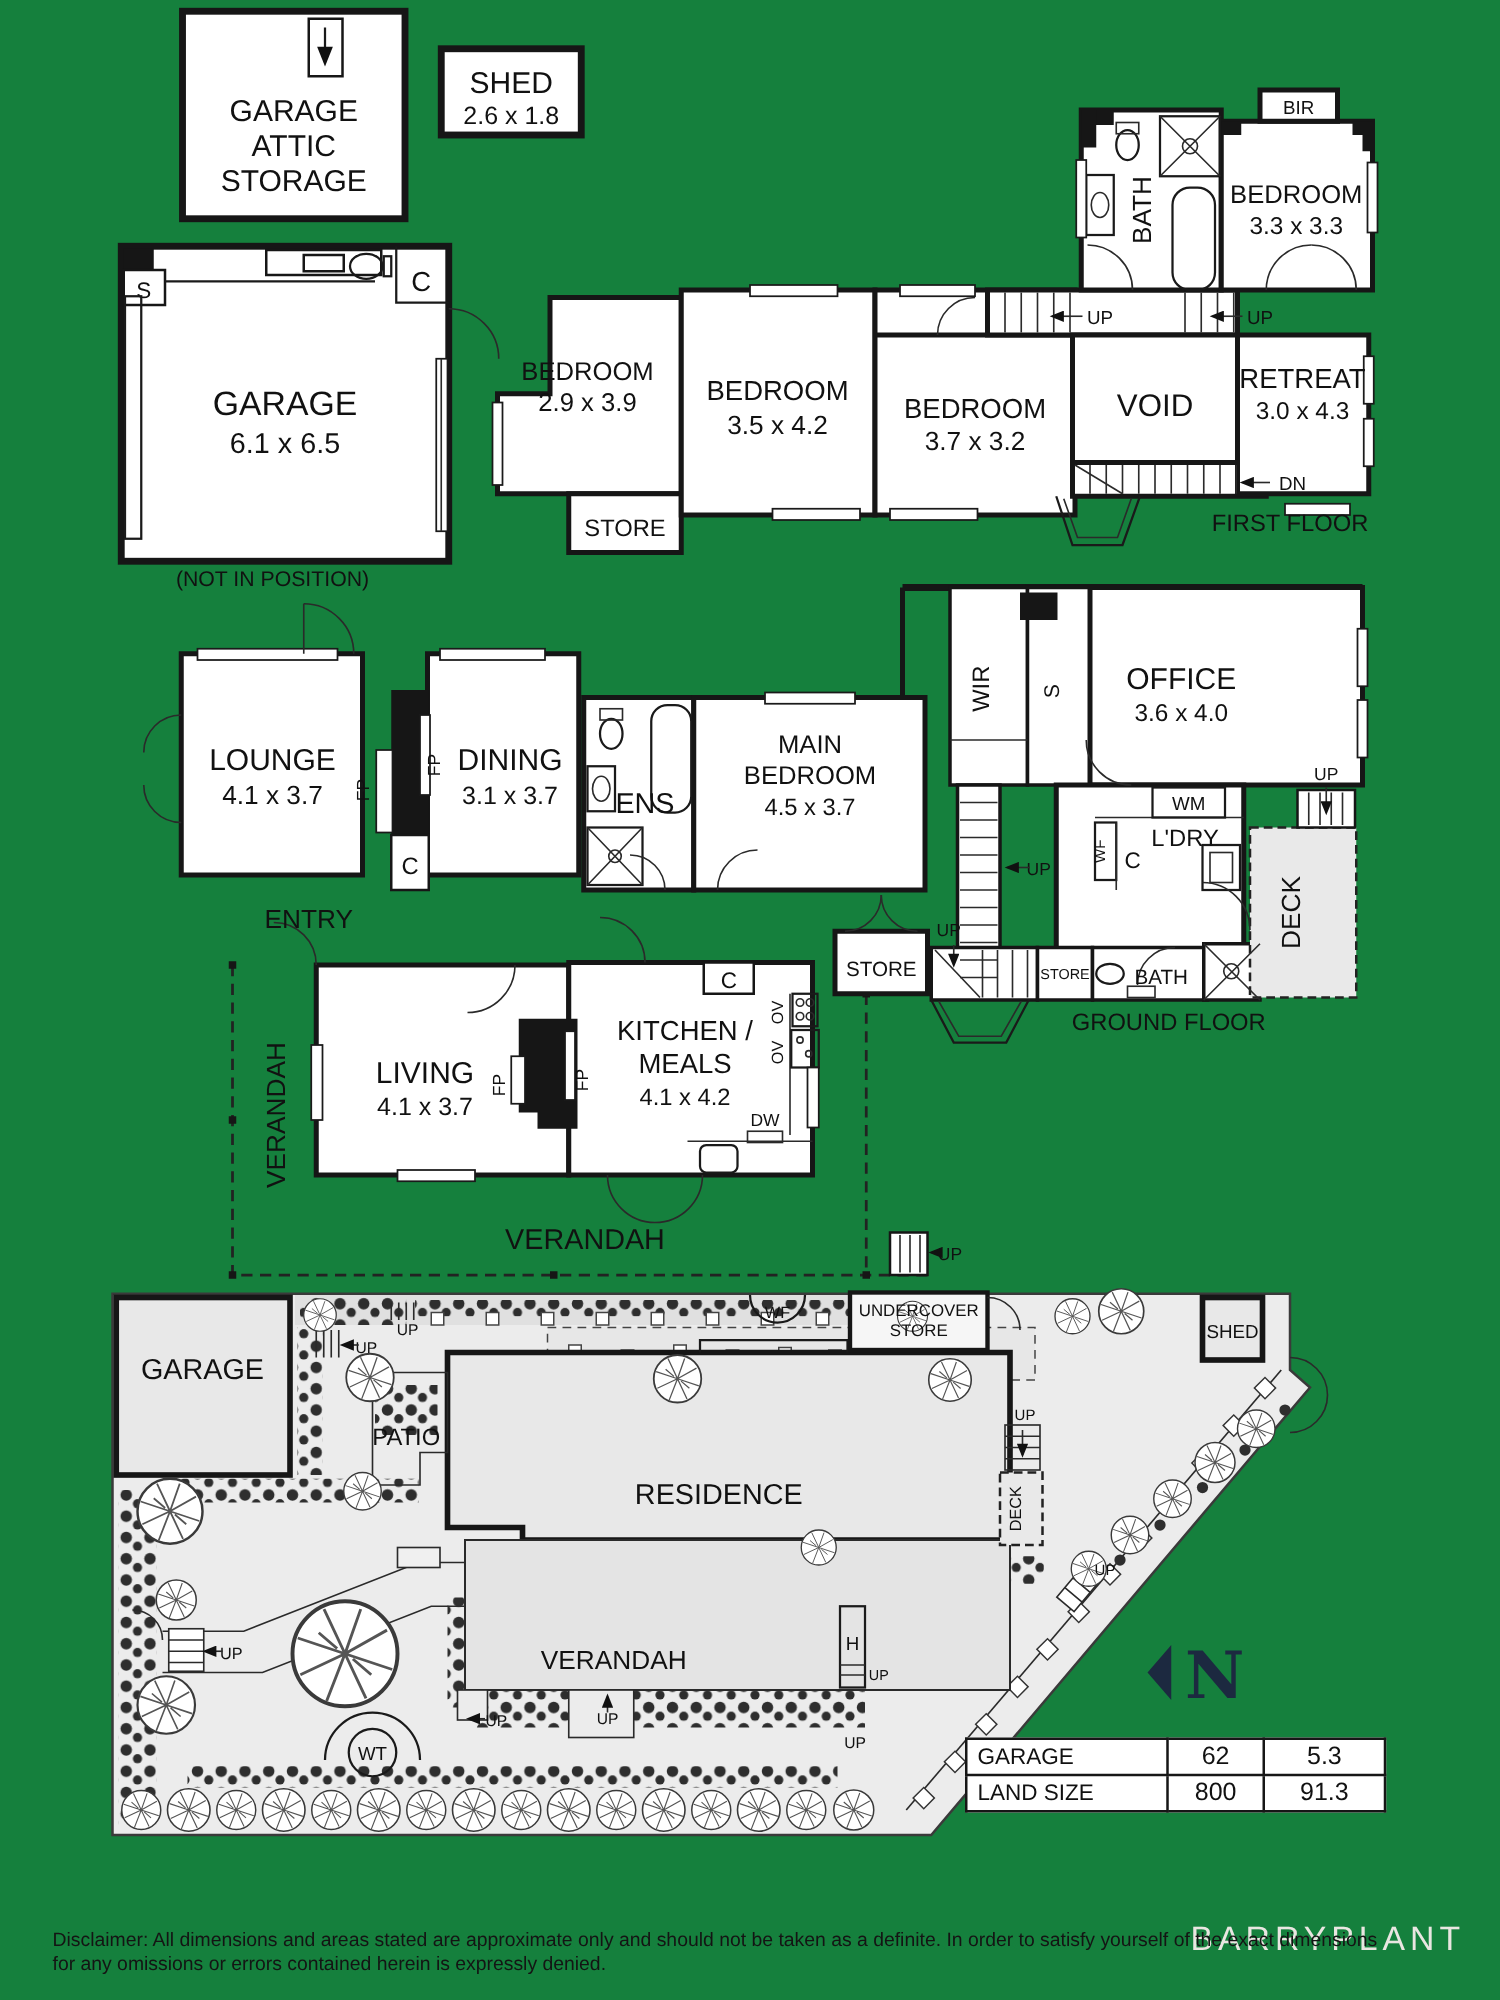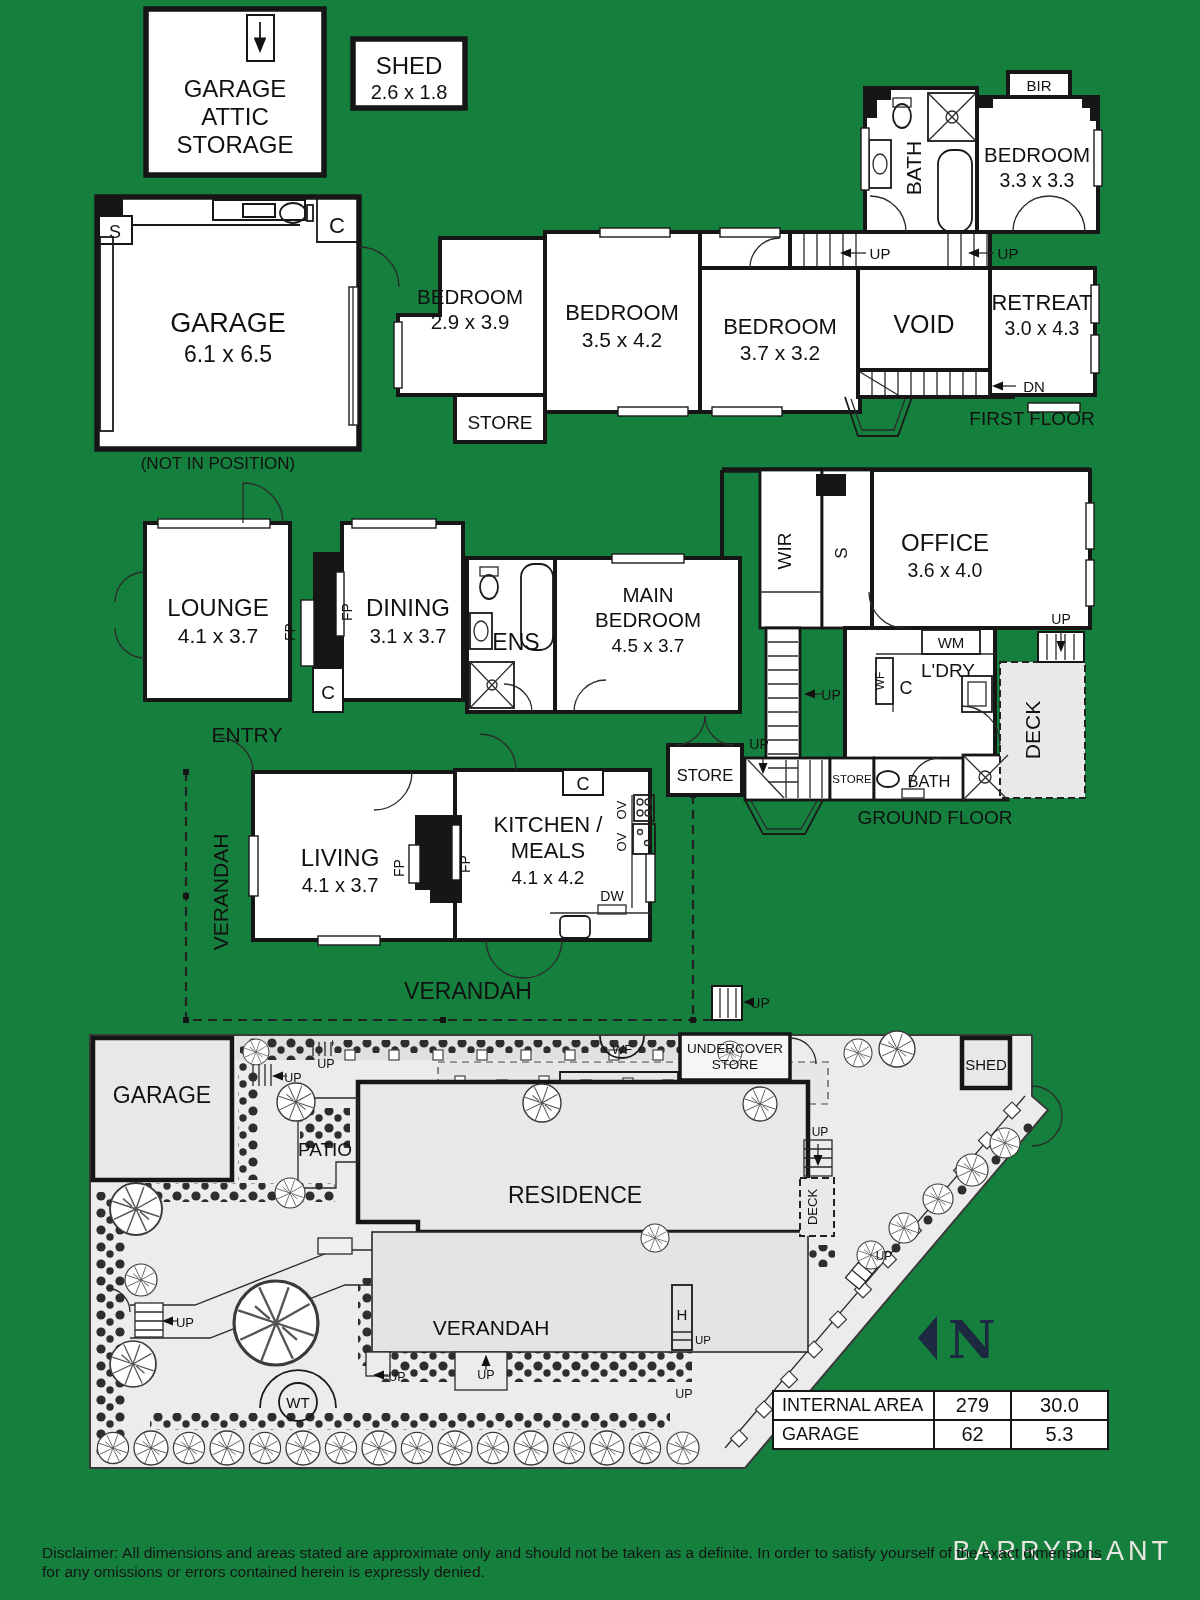--- a/index.html
+++ b/index.html
@@ -537,28 +537,28 @@
 <div class="watermark">BARRYPLANT</div>
 
 <table class="legend">
   <colgroup>
         <col class="c1">
         <col class="c2">
         <col class="c3">
       </colgroup>
   <tbody>
   <tr>
-    <td>INTERNAL AREA</td>
-    <td class="num">279</td>
-    <td class="num">30.0</td>
-  </tr>
-  <tr>
     <td>GARAGE</td>
     <td class="num">62</td>
     <td class="num">5.3</td>
+  </tr>
+  <tr>
+    <td>LAND SIZE</td>
+    <td class="num">800</td>
+    <td class="num">91.3</td>
   </tr>
 </tbody>
     </table>
 
 <div class="disclaimer">
   <div>Disclaimer: All dimensions and areas stated are approximate only and should not be taken as a definite. In order to satisfy yourself of the exact dimensions</div>
   <div>for any omissions or errors contained herein is expressly denied.</div>
 </div>
 </div>
 

